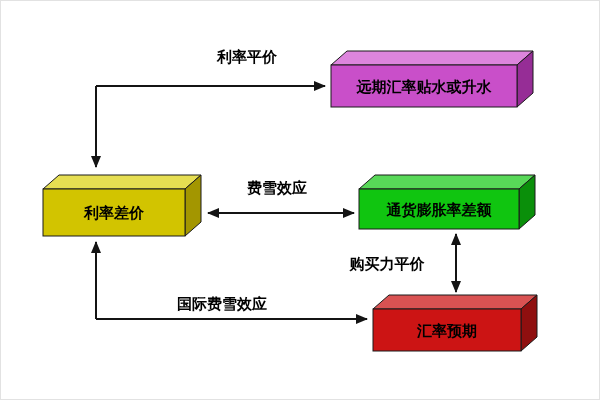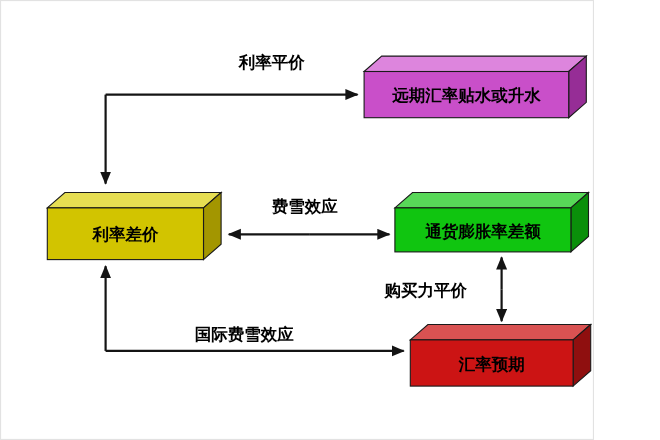--- a/index.html
+++ b/index.html
@@ -1,18 +1,18 @@
 <!DOCTYPE html>
 <html><head>
 <meta charset="utf-8">
 <style>
   html,body{margin:0;padding:0;background:#fff;}
   body{font-family:"DejaVu Sans","Liberation Sans",sans-serif;}
   .canvas-wrap{
-    width:540px;height:400px;box-sizing:border-box;
+    width:600px;height:400px;box-sizing:border-box;
     border:1px solid #e2e2e2;background:#ffffff;
     position:relative;overflow:hidden;
   }
   svg{display:block;}
   .edge-line{stroke:#141414;stroke-width:2;fill:none;}
   .face{stroke:#1a1a1a;stroke-width:1;}
   .node-label{font-size:15px;font-weight:bold;fill:#000;text-anchor:middle;}
   .edge-label{font-size:15px;font-weight:bold;fill:#000;text-anchor:middle;}
 </style>
 </head>

